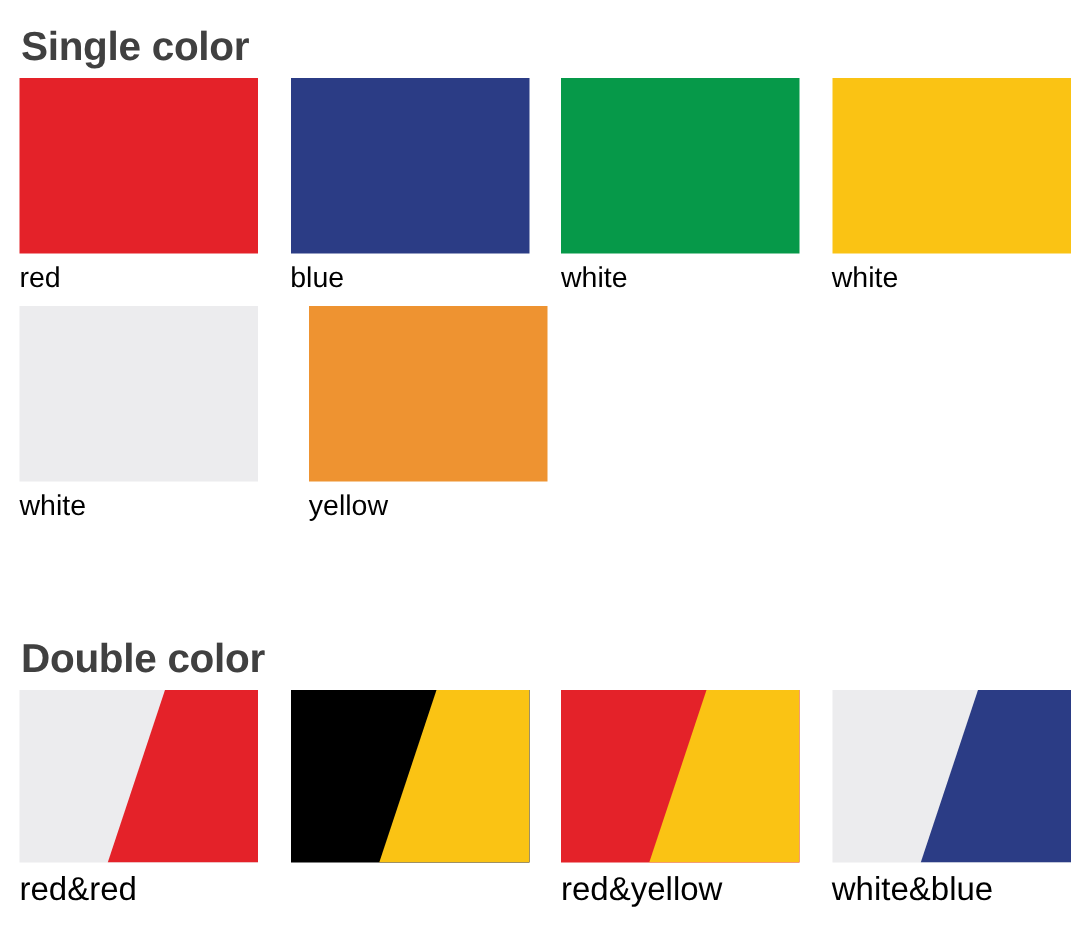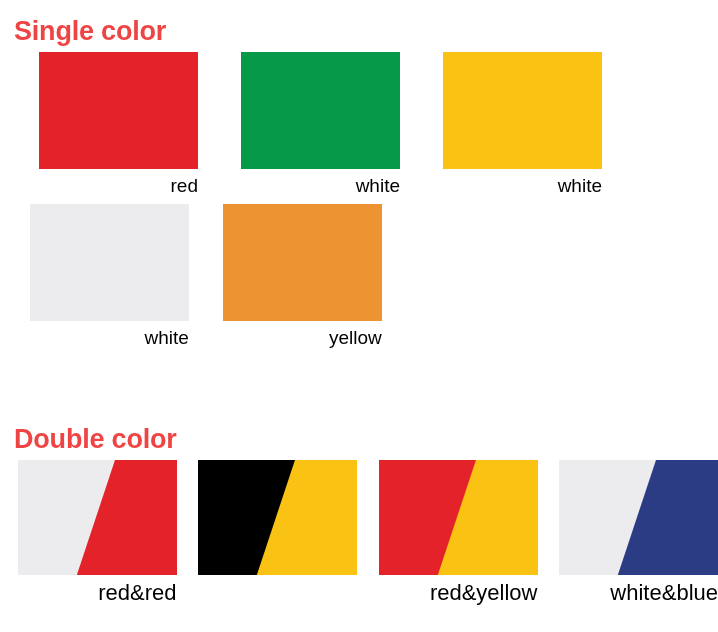--- a/index.html
+++ b/index.html
@@ -34,41 +34,41 @@
   .section-double { top: 408px; }
 
   .section-title {
     font-size: 27px;
     font-weight: bold;
     letter-spacing: -0.2px;
     line-height: 30px;
     padding-left: 14px;
     margin: 0;
     padding-top: 16px;
-    color: #ef4444;
+    color: #404040;
     font-family: "Liberation Sans", sans-serif;
   }
 
   
   .swatch-grid {
     position: relative;
     width: 718px;
     padding-left: 13px;
     box-sizing: border-box;
   }
   .swatch-row {
     display: flex;
     gap: 17px;
     margin-top: 6px;
   }
   .swatch-cell {
     width: 185px;
     display: flex;
     flex-direction: column;
-    align-items: flex-end;
+    align-items: flex-start;
   }
 
   .swatch {
     width: 159px;
     height: 117px;
     display: block;
     box-sizing: border-box;
   }
   .swatch-double {
     width: 159px;
@@ -102,20 +102,24 @@
 <div class="page">
 
   <div class="section section-single">
     <h2 class="section-title">Single color</h2>
     <div class="swatch-grid">
 
       <div class="swatch-row">
         <div class="swatch-cell">
           <div class="swatch" id="sw-s0-r0-c0" style="background: rgb(228, 34, 41);"></div>
           <div class="swatch-label">red</div>
+        </div>
+        <div class="swatch-cell">
+          <div class="swatch" id="sw-s0-r0-c1" style="background: rgb(43, 60, 133);"></div>
+          <div class="swatch-label">blue</div>
         </div>
         <div class="swatch-cell">
           <div class="swatch" id="sw-s0-r0-c2" style="background: rgb(6, 153, 73);"></div>
           <div class="swatch-label">white</div>
         </div>
         <div class="swatch-cell">
           <div class="swatch" id="sw-s0-r0-c3" style="background: rgb(250, 195, 20);"></div>
           <div class="swatch-label">white</div>
         </div>
       </div>

